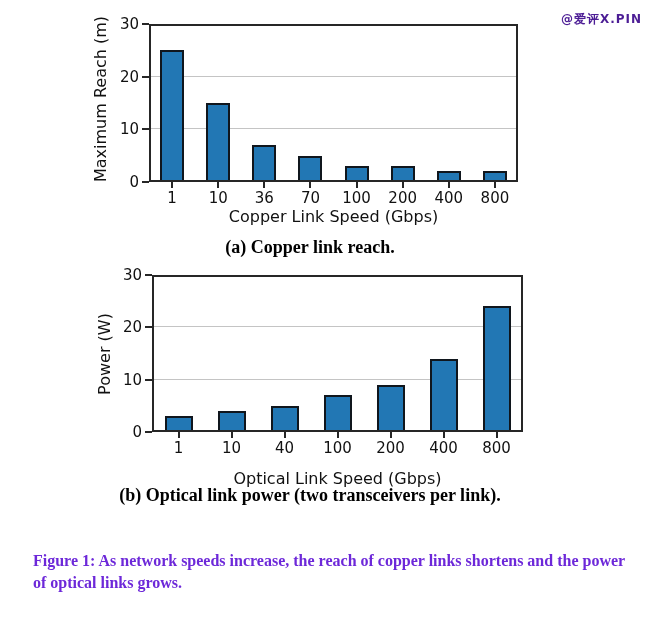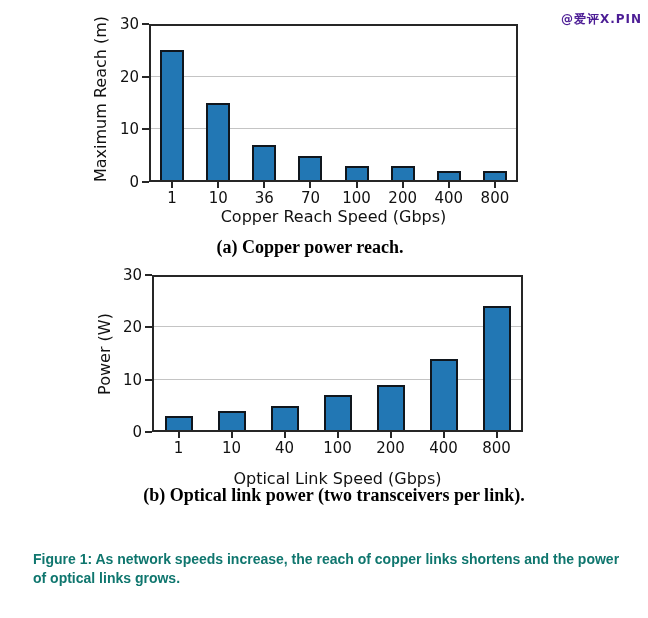--- a/index.html
+++ b/index.html
@@ -23,25 +23,25 @@
   .xlabel{position:absolute;width:300px;text-align:center;font-size:16px;color:#111;}
   .ylabel{
     position:absolute;height:22px;line-height:22px;text-align:center;font-size:16px;color:#111;
     transform:rotate(-90deg);transform-origin:center;white-space:nowrap;
   }
   .subcaption{
     position:absolute;left:0;width:620px;text-align:center;
     font-family:"Liberation Serif",serif;font-weight:bold;font-size:18px;color:#000;
   }
   .subcaption-a{top:237px;}
-  .subcaption-b{top:485px;padding-left:24px;}
+  .subcaption-b{top:485px;}
   .figcaption{
     position:absolute;left:33px;top:550px;width:600px;margin:0;
-    font-family:Liberation Sans, sans-serif;font-weight:bold;font-size:14px;
-    line-height:1.35;color:#0f766e;
+    font-family:Liberation Serif, serif;font-weight:bold;font-size:16px;
+    line-height:1.35;color:#6d28d9;
   }
 </style>
 </head>
 <body>
 
 <div class="page">
 
   <div class="watermark">@爱评X.PIN</div>
 
   <section class="chart">
@@ -75,25 +75,25 @@
       <div class="xtick-label" style="left: 280.438px; top: 189px;">70</div>
       <div class="tickmark-x" style="left: 309.438px; top: 182px;"></div>
       <div class="xtick-label" style="left: 326.562px; top: 189px;">100</div>
       <div class="tickmark-x" style="left: 355.562px; top: 182px;"></div>
       <div class="xtick-label" style="left: 372.688px; top: 189px;">200</div>
       <div class="tickmark-x" style="left: 401.688px; top: 182px;"></div>
       <div class="xtick-label" style="left: 418.812px; top: 189px;">400</div>
       <div class="tickmark-x" style="left: 447.812px; top: 182px;"></div>
       <div class="xtick-label" style="left: 464.938px; top: 189px;">800</div>
       <div class="tickmark-x" style="left: 493.938px; top: 182px;"></div>
-      <div class="xlabel" style="left: 183.5px; top: 207px;">Copper Reach Speed (Gbps)</div>
+      <div class="xlabel" style="left: 183.5px; top: 207px;">Copper Link Speed (Gbps)</div>
       <div class="ylabel" style="left: 22px; top: 92px; width: 158px;">Maximum Reach (m)</div>
     </section>
 
-  <div class="subcaption subcaption-a">(a) Copper power reach.</div>
+  <div class="subcaption subcaption-a">(a) Copper link reach.</div>
 
   <section class="chart">
       <div class="plot" style="left: 152px; top: 275px; width: 371px; height: 157px;">
         <div class="grid" style="bottom: 33.3333%;"></div>
         <div class="grid" style="bottom: 66.6667%;"></div>
         <div class="bar" style="left: 12.5px; width: 28px; height: 15.7px; background: rgb(34, 119, 180); border-color: rgb(16, 22, 29);"></div>
         <div class="bar" style="left: 65.5px; width: 28px; height: 20.9333px; background: rgb(34, 119, 180); border-color: rgb(16, 22, 29);"></div>
         <div class="bar" style="left: 118.5px; width: 28px; height: 26.1667px; background: rgb(34, 119, 180); border-color: rgb(16, 22, 29);"></div>
         <div class="bar" style="left: 171.5px; width: 28px; height: 36.6333px; background: rgb(34, 119, 180); border-color: rgb(16, 22, 29);"></div>
         <div class="bar" style="left: 224.5px; width: 28px; height: 47.1px; background: rgb(34, 119, 180); border-color: rgb(16, 22, 29);"></div>

